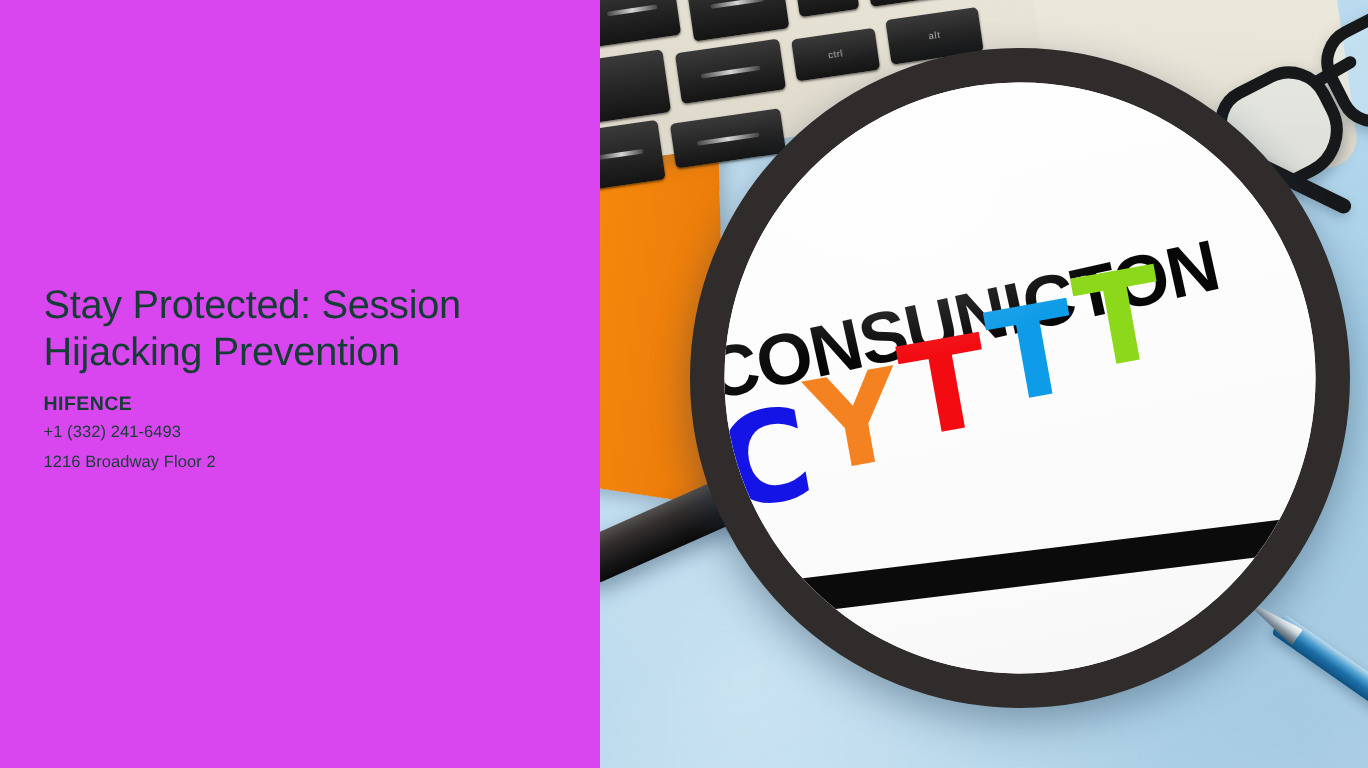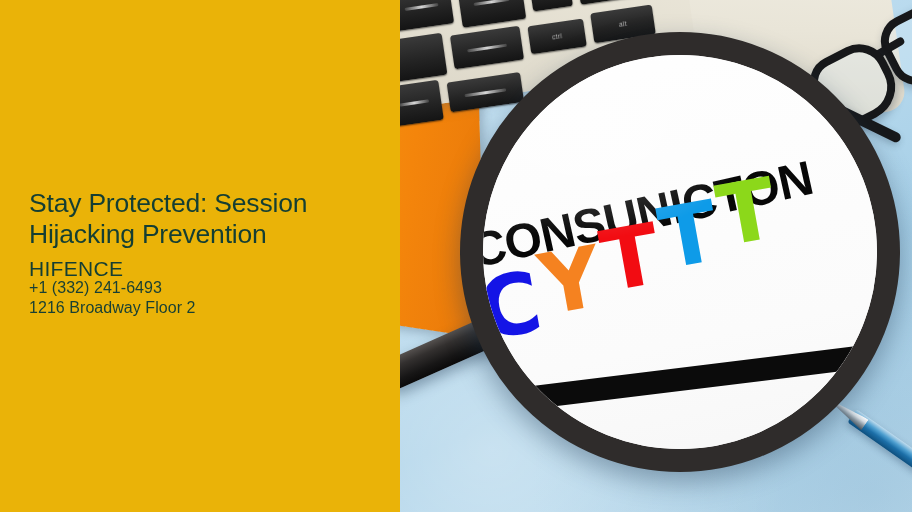--- a/index.html
+++ b/index.html
@@ -16,21 +16,21 @@
     position:relative;
     width:912px; height:512px;
     display:flex;
     background:#D0FDE4;
   }
 
   
   #info-panel {
     position:relative;
     width:400px; height:512px;
-    background:#eab308;
+    background:#d946ef;
     flex:0 0 400px;
   }
 
   #info-block {
     position:absolute;
     left:29px;
     top:188px;
     width:356px;
   }
 
@@ -38,29 +38,29 @@
     font-size:26.5px;
     line-height:31px;
     font-weight:400;
     color:#143E33;
     letter-spacing:-0.2px;
     white-space:pre-line;
   }
 
   #company-name {
     margin-top:9px;
-    font-size:21px;
+    font-size:13px;
     line-height:19px;
-    font-weight:400;
+    font-weight:700;
     color:#143E33;
     letter-spacing:0.3px;
   }
 
   .contact-line {
-    font-size:16px;
+    font-size:11px;
     line-height:20.2px;
     color:#173F34;
     letter-spacing:0.05px;
     white-space:nowrap;
   }
 
   #source-url {
     margin-top:5px;
     font-size:9.1px;
     line-height:17.5px;

